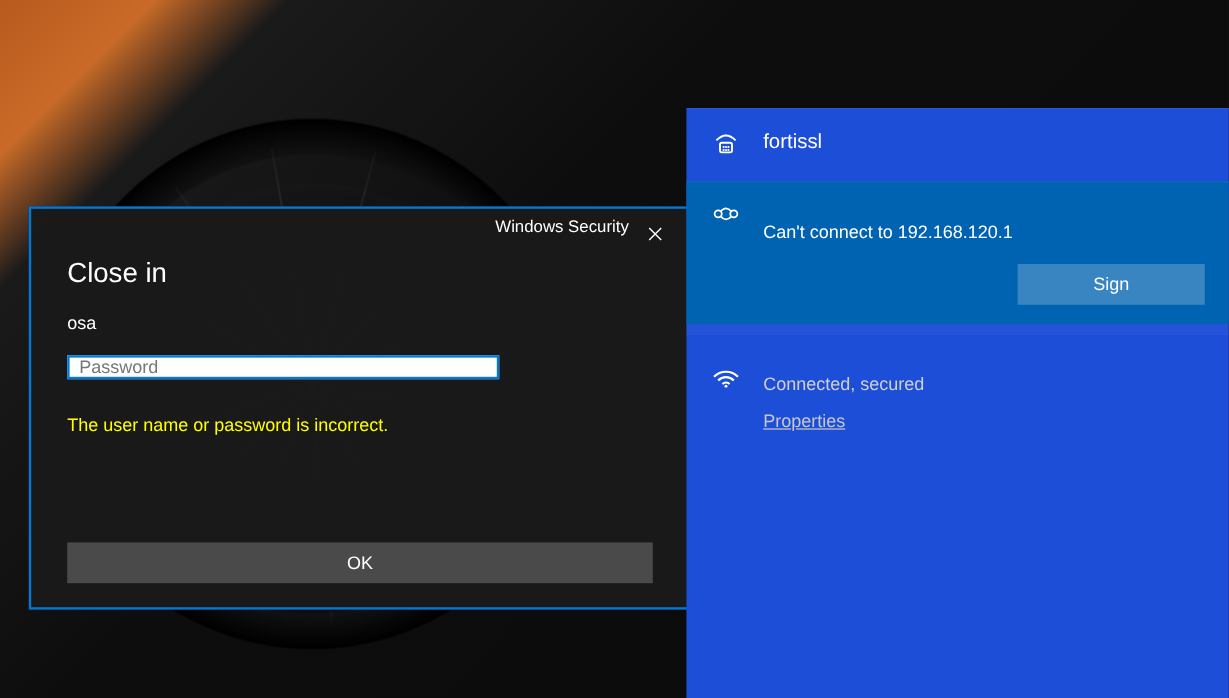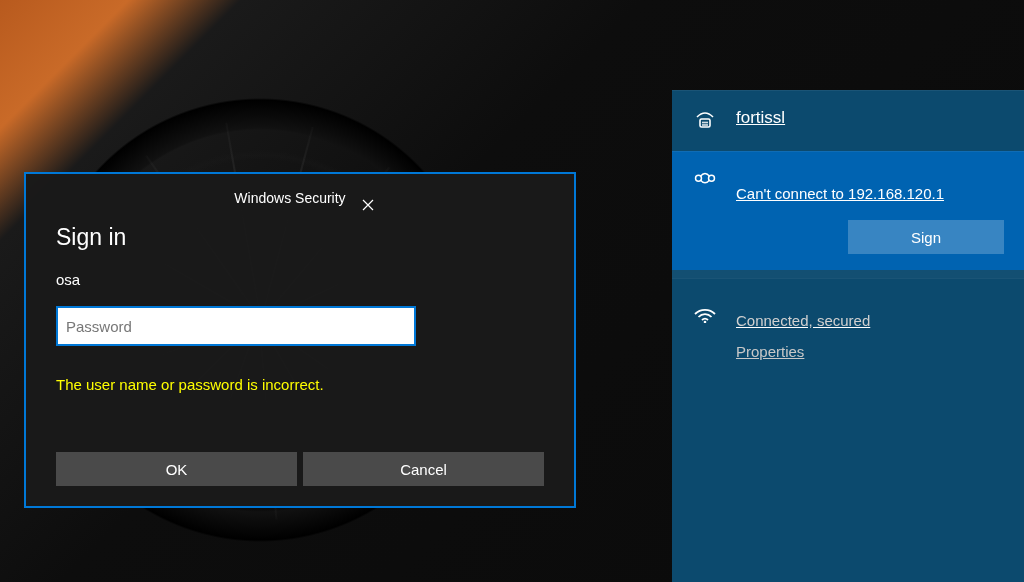--- a/index.html
+++ b/index.html
@@ -25,54 +25,53 @@
 
   
   .dialog {
     position: absolute;
     left: 24px; top: 172px;
     width: 552px; height: 336px;
     background: rgba(26,26,26,0.98);
     border: 2px solid #0078d7;
   }
   .dialog-header {
-    display: flex; justify-content: center; align-items: flex-start;
-    padding: 16px 6px 0 30px;
+    display: flex; justify-content: flex-end; align-items: flex-start;
+    padding: 6px 6px 0 30px;
     color: #fff; font-size: 14px; font-weight: 400;
   }
   .close-x {
     width: 44px; height: 30px; display: flex; align-items: center; justify-content: center;
     color: #fff; font-size: 14px; cursor: pointer;
   }
   .dialog-body { padding: 4px 30px 18px 30px; }
   .dialog-title { color: #fff; font-size: 23px; font-weight: 400; margin-bottom: 20px; }
   .dialog-user { color: #fff; font-size: 15px; margin-bottom: 18px; }
   .pw-input {
-    width: 360px; height: 40px;
+    width: 360px; height: 20px;
     border: 2px solid #0078d7; background: #fff;
     padding: 0 8px; font-size: 15px; color: #111;
   }
   .pw-input::placeholder { color: #777; }
   .dialog-error { color: #ffff00; font-size: 15px; margin-top: 30px; }
   .dialog-buttons {
     position: absolute; left: 30px; right: 30px; bottom: 20px;
     display: flex; gap: 6px;
   }
   .dialog-btn {
     flex: 1; height: 34px; background: #4a4a4a; color: #fff;
     border: none; font-size: 15px; cursor: pointer;
   }
 
   
   .netflyout {
     position: absolute; right: 0; top: 90px; bottom: 0;
-    width: 352px;
-    background: #0c4a6e;
+    width: 452px;
+    background: #1d4ed8;
     color: #fff;
-    text-decoration: underline;
   }
   .net-item {
     padding: 16px 20px 16px 20px;
     display: flex; gap: 18px;
     border-top: 1px solid rgba(255,255,255,0.06);
   }
   .net-item.selected {
     background: #0063b1;
   }
   .net-icon {
@@ -124,28 +123,27 @@
 <div class="dialog">
   <div class="dialog-header">
     <span>Windows Security</span>
     <div class="close-x">
       <svg width="12" height="12" viewBox="0 0 12 12">
           <path d="M1 1 L11 11 M11 1 L1 11" stroke="#fff" stroke-width="1.2" fill="none"></path>
         </svg>
     </div>
   </div>
   <div class="dialog-body">
-    <div class="dialog-title">Sign in</div>
+    <div class="dialog-title">Close in</div>
     <div class="dialog-user">osa</div>
     <input type="password" class="pw-input" placeholder="Password" style="">
     <div class="dialog-error">The user name or password is incorrect.</div>
   </div>
   <div class="dialog-buttons">
     <button class="dialog-btn">OK</button>
-    <button class="dialog-btn">Cancel</button>
   </div>
 </div>
 
 <div class="netflyout">
 
   <div class="net-item">
     <div class="net-icon">
       <svg width="26" height="26" viewBox="0 0 26 26">
         <path d="M5 8 Q13 0 21 8" stroke="#fff" stroke-width="1.6" fill="none"></path>
         <rect x="8" y="10" width="10" height="8" rx="1.5" fill="none" stroke="#fff" stroke-width="1.6"></rect>

